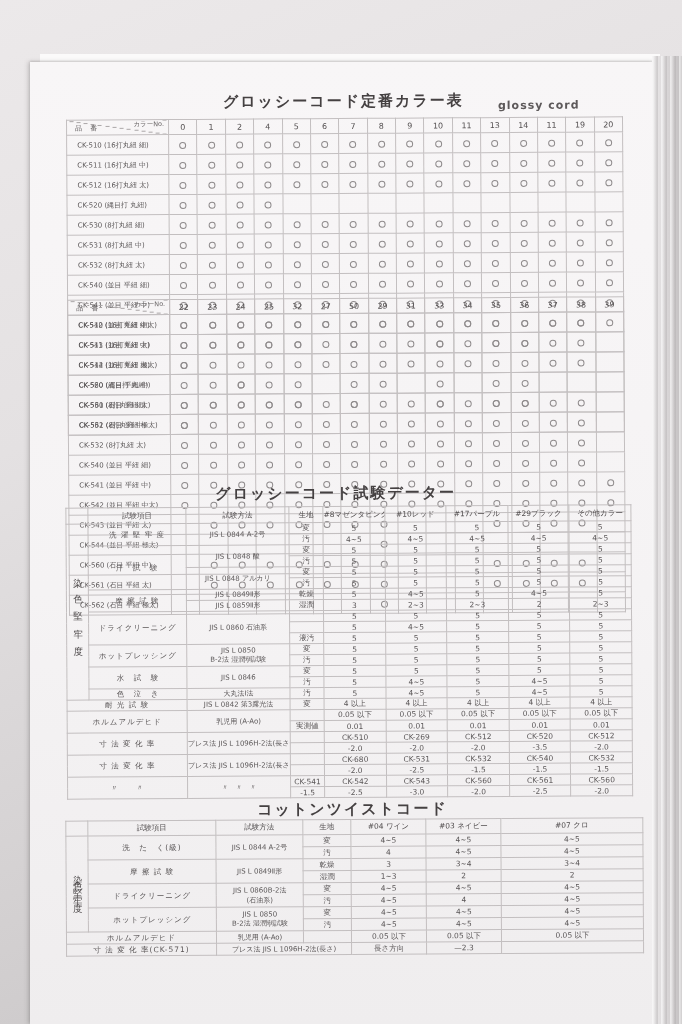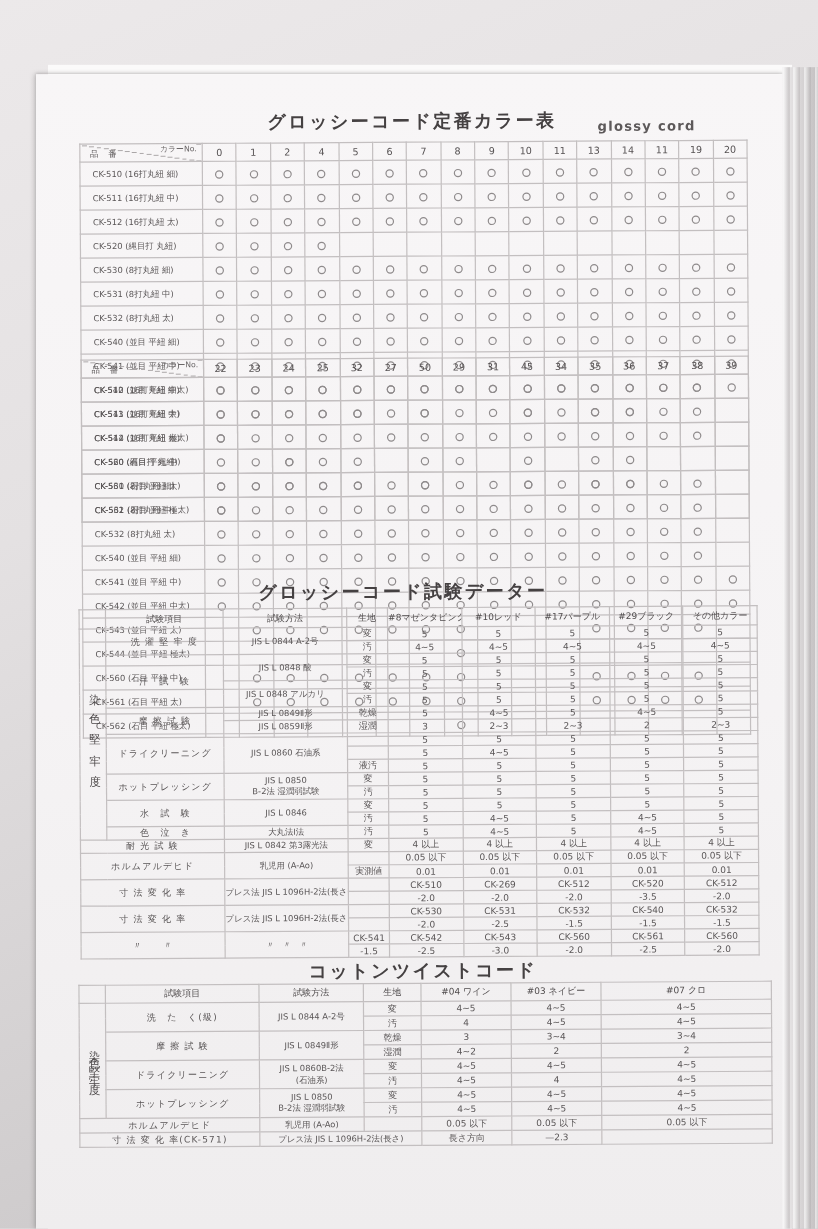--- a/index.html
+++ b/index.html
@@ -429,21 +429,21 @@
             </th>
             <th>22</th>
             <th>23</th>
             <th>24</th>
             <th>25</th>
             <th>32</th>
             <th>27</th>
             <th>50</th>
             <th>29</th>
             <th>31</th>
-            <th>45</th>
+            <th>33</th>
             <th>34</th>
             <th>35</th>
             <th>36</th>
             <th>37</th>
             <th>38</th>
             <th>39</th>
           </tr>
         </thead>
         <tbody>
           <tr>
@@ -950,21 +950,21 @@
             <td class="val">-2.0</td>
             <td class="val">-2.0</td>
             <td class="val">-2.0</td>
             <td class="val">-3.5</td>
             <td class="val">-2.0</td>
           </tr>
           <tr>
             <td class="item" colspan="2" rowspan="2">寸 法 変 化 率</td>
             <td class="method" rowspan="2">プレス法 JIS L 1096H-2法(長さ)</td>
             <td class="fab"></td>
-            <td class="val">CK-530</td>
+            <td class="val">CK-680</td>
             <td class="val">CK-531</td>
             <td class="val">CK-532</td>
             <td class="val">CK-540</td>
             <td class="val">CK-532</td>
           </tr>
           <tr>
             <td class="fab"></td>
             <td class="val">-2.0</td>
             <td class="val">-2.5</td>
             <td class="val">-1.5</td>
@@ -1034,21 +1034,21 @@
           <tr>
             <td class="item" rowspan="2">摩 擦 試 験</td>
             <td class="method" rowspan="2">JIS L 0849Ⅱ形</td>
             <td class="fab">乾燥</td>
             <td class="val">3</td>
             <td class="val">3~4</td>
             <td class="val">3~4</td>
           </tr>
           <tr>
             <td class="fab">湿潤</td>
-            <td class="val">4~2</td>
+            <td class="val">1~3</td>
             <td class="val">2</td>
             <td class="val">2</td>
           </tr>
           <tr>
             <td class="item" rowspan="2">ドライクリーニング</td>
             <td class="method" rowspan="2">JIS L 0860B-2法<br>(石油系)</td>
             <td class="fab">変</td>
             <td class="val">4~5</td>
             <td class="val">4~5</td>
             <td class="val">4~5</td>

